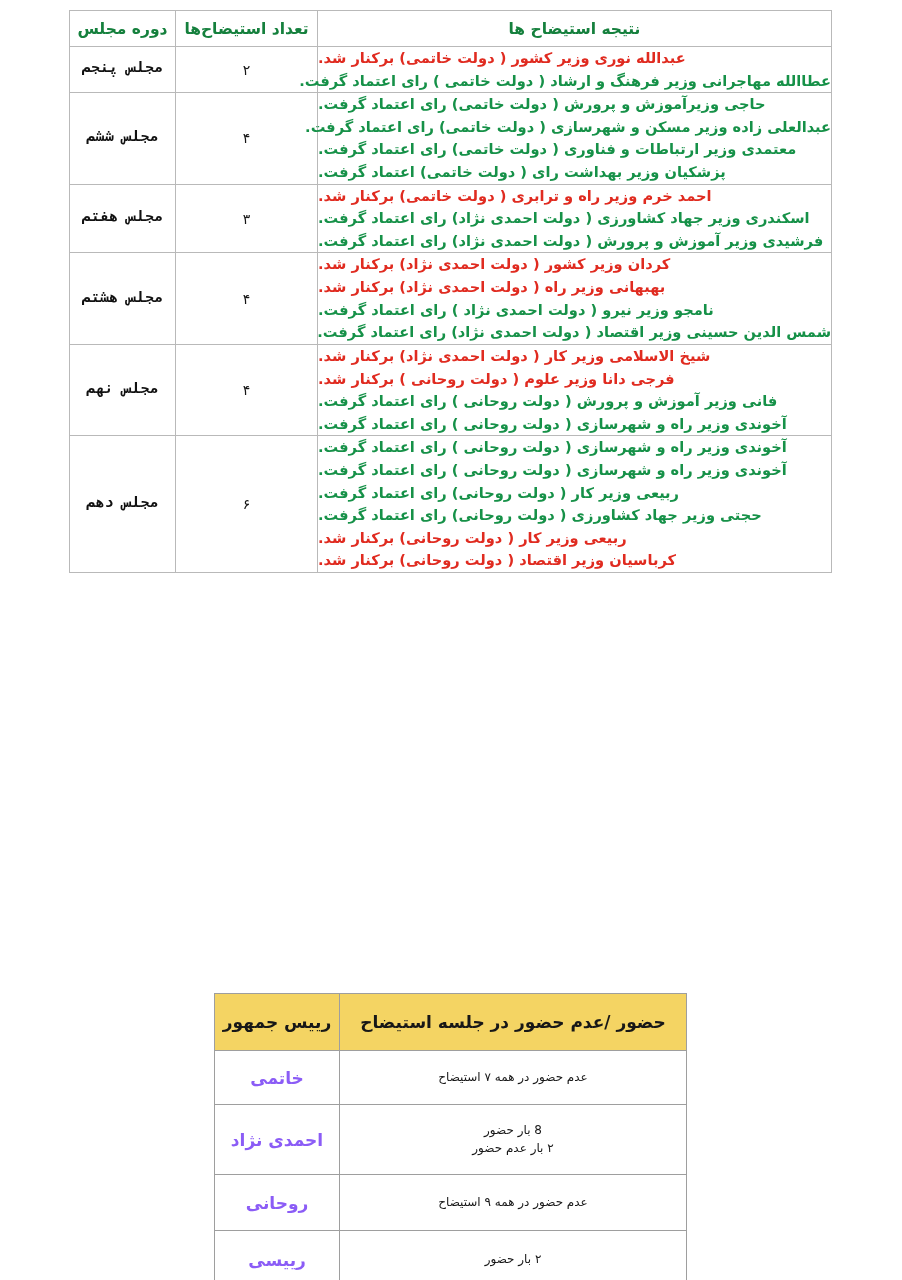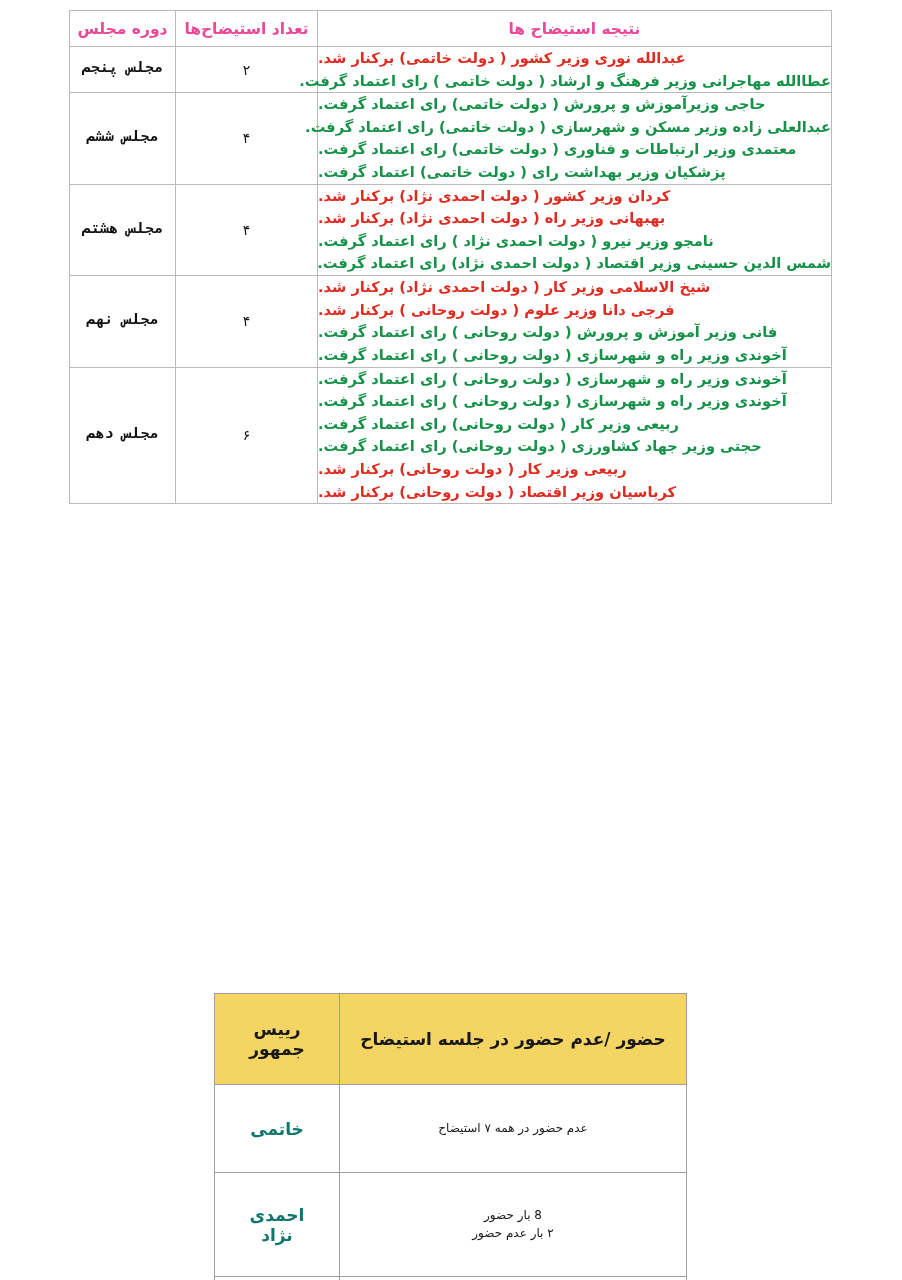--- a/index.html
+++ b/index.html
@@ -31,21 +31,21 @@
     background: #ffffff;
   }
   table.t1 td, table.t1 th {
     border: 1px solid #b9b9b9;
     vertical-align: middle;
     padding: 0;
   }
   table.t1 th {
     font-weight: bold;
     font-size: 15.5px;
-    color: #ec4899;
+    color: #15803d;
     height: 35px;
     text-align: center;
     letter-spacing: -0.2px;
   }
   .col-term   { width: 106px; }
   .col-count  { width: 142px; }
   .col-result { width: 514px; }
 
   td.term-cell {
     text-align: center;
@@ -86,41 +86,41 @@
     width: 472px;
   }
   table.t2 {
     width: 472px;
     border-collapse: collapse;
     table-layout: fixed;
     background: #ffffff;
   }
   table.t2 th, table.t2 td {
     border: 1px solid #9e9e9e;
-    padding: 17px;
+    padding: 0;
     vertical-align: middle;
     margin-top: 43px;
   }
   table.t2 th {
     background: #f4d463;
     font-weight: bold;
     font-size: 17px;
     color: #171717;
     height: 56px;
     text-align: center;
     letter-spacing: -0.3px;
   }
   .col-president { width: 125px; }
   .col-presence  { width: 347px; }
 
   td.president-cell {
     text-align: center;
     font-weight: bold;
     font-size: 17px;
-    color: #0f766e;
+    color: #8b5cf6;
     letter-spacing: -0.2px;
   }
   td.presence-cell {
     text-align: center;
     font-size: 12px;
     color: #171717;
     line-height: 1.45;
     padding: 6px 10px;
     letter-spacing: -0.2px;
   }
@@ -161,20 +161,29 @@
             <div class="result-line confidence">حاجی وزیرآموزش و پرورش ( دولت خاتمی) رای اعتماد گرفت.</div>
             <div class="result-line confidence">عبدالعلی زاده وزیر مسکن و شهرسازی ( دولت خاتمی) رای اعتماد گرفت.</div>
             <div class="result-line confidence">معتمدی وزیر ارتباطات و فناوری ( دولت خاتمی) رای اعتماد گرفت.</div>
             <div class="result-line confidence">پزشکیان وزیر بهداشت رای ( دولت خاتمی) اعتماد گرفت.</div>
           </td>
           <td class="count-cell">۴</td>
           <td class="term-cell">مجلس ششم</td>
         </tr>
         <tr>
           <td class="result-cell">
+            <div class="result-line dismissed">احمد خرم وزیر راه و ترابری ( دولت خاتمی) برکنار شد.</div>
+            <div class="result-line confidence">اسکندری وزیر جهاد کشاورزی ( دولت احمدی نژاد) رای اعتماد گرفت.</div>
+            <div class="result-line confidence">فرشیدی وزیر آموزش و پرورش ( دولت احمدی نژاد) رای اعتماد گرفت.</div>
+          </td>
+          <td class="count-cell">۳</td>
+          <td class="term-cell">مجلس هفتم</td>
+        </tr>
+        <tr>
+          <td class="result-cell">
             <div class="result-line dismissed">کردان وزیر کشور ( دولت احمدی نژاد) برکنار شد.</div>
             <div class="result-line dismissed">بهبهانی وزیر راه ( دولت احمدی نژاد) برکنار شد.</div>
             <div class="result-line confidence">نامجو وزیر نیرو ( دولت احمدی نژاد ) رای اعتماد گرفت.</div>
             <div class="result-line confidence">شمس الدین حسینی وزیر اقتصاد ( دولت احمدی نژاد) رای اعتماد گرفت.</div>
           </td>
           <td class="count-cell">۴</td>
           <td class="term-cell">مجلس هشتم</td>
         </tr>
         <tr>
           <td class="result-cell">

